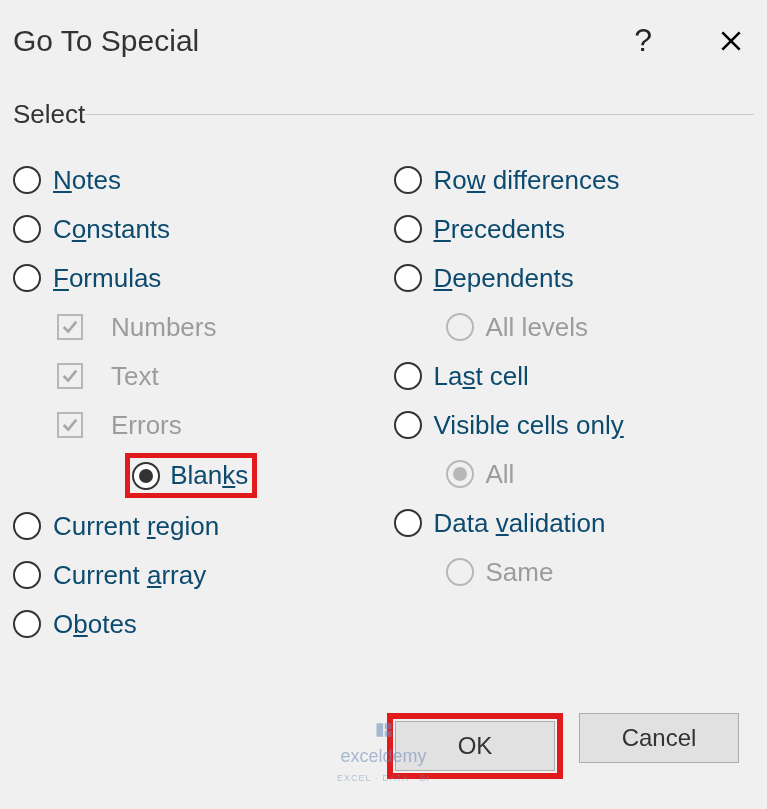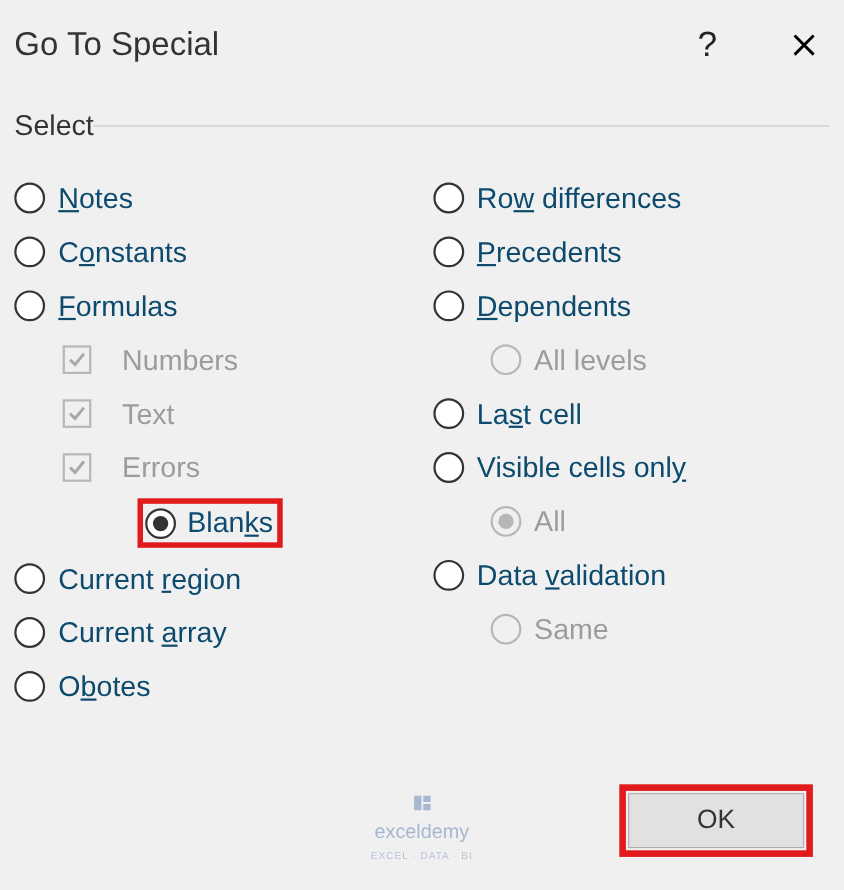--- a/index.html
+++ b/index.html
@@ -316,20 +316,21 @@
         <span class="lbl disabled">Same</span>
       </div>
 
     </div>
   </div>
 
   <div class="buttons">
     <div class="btn-highlight">
       <div class="btn">OK</div>
     </div>
+    <div class="btn">Cancel</div>
   </div>
 
   <div class="watermark">
     <svg viewBox="0 0 24 24">
         <path fill="#6b8ab8" d="M3 4h8v16H3zM13 4h8v7h-8zM13 13h8v7h-8z"></path>
       </svg>
     <span>exceldemy</span>
   </div>
   <div class="watermark-sub">EXCEL · DATA · BI</div>
 

